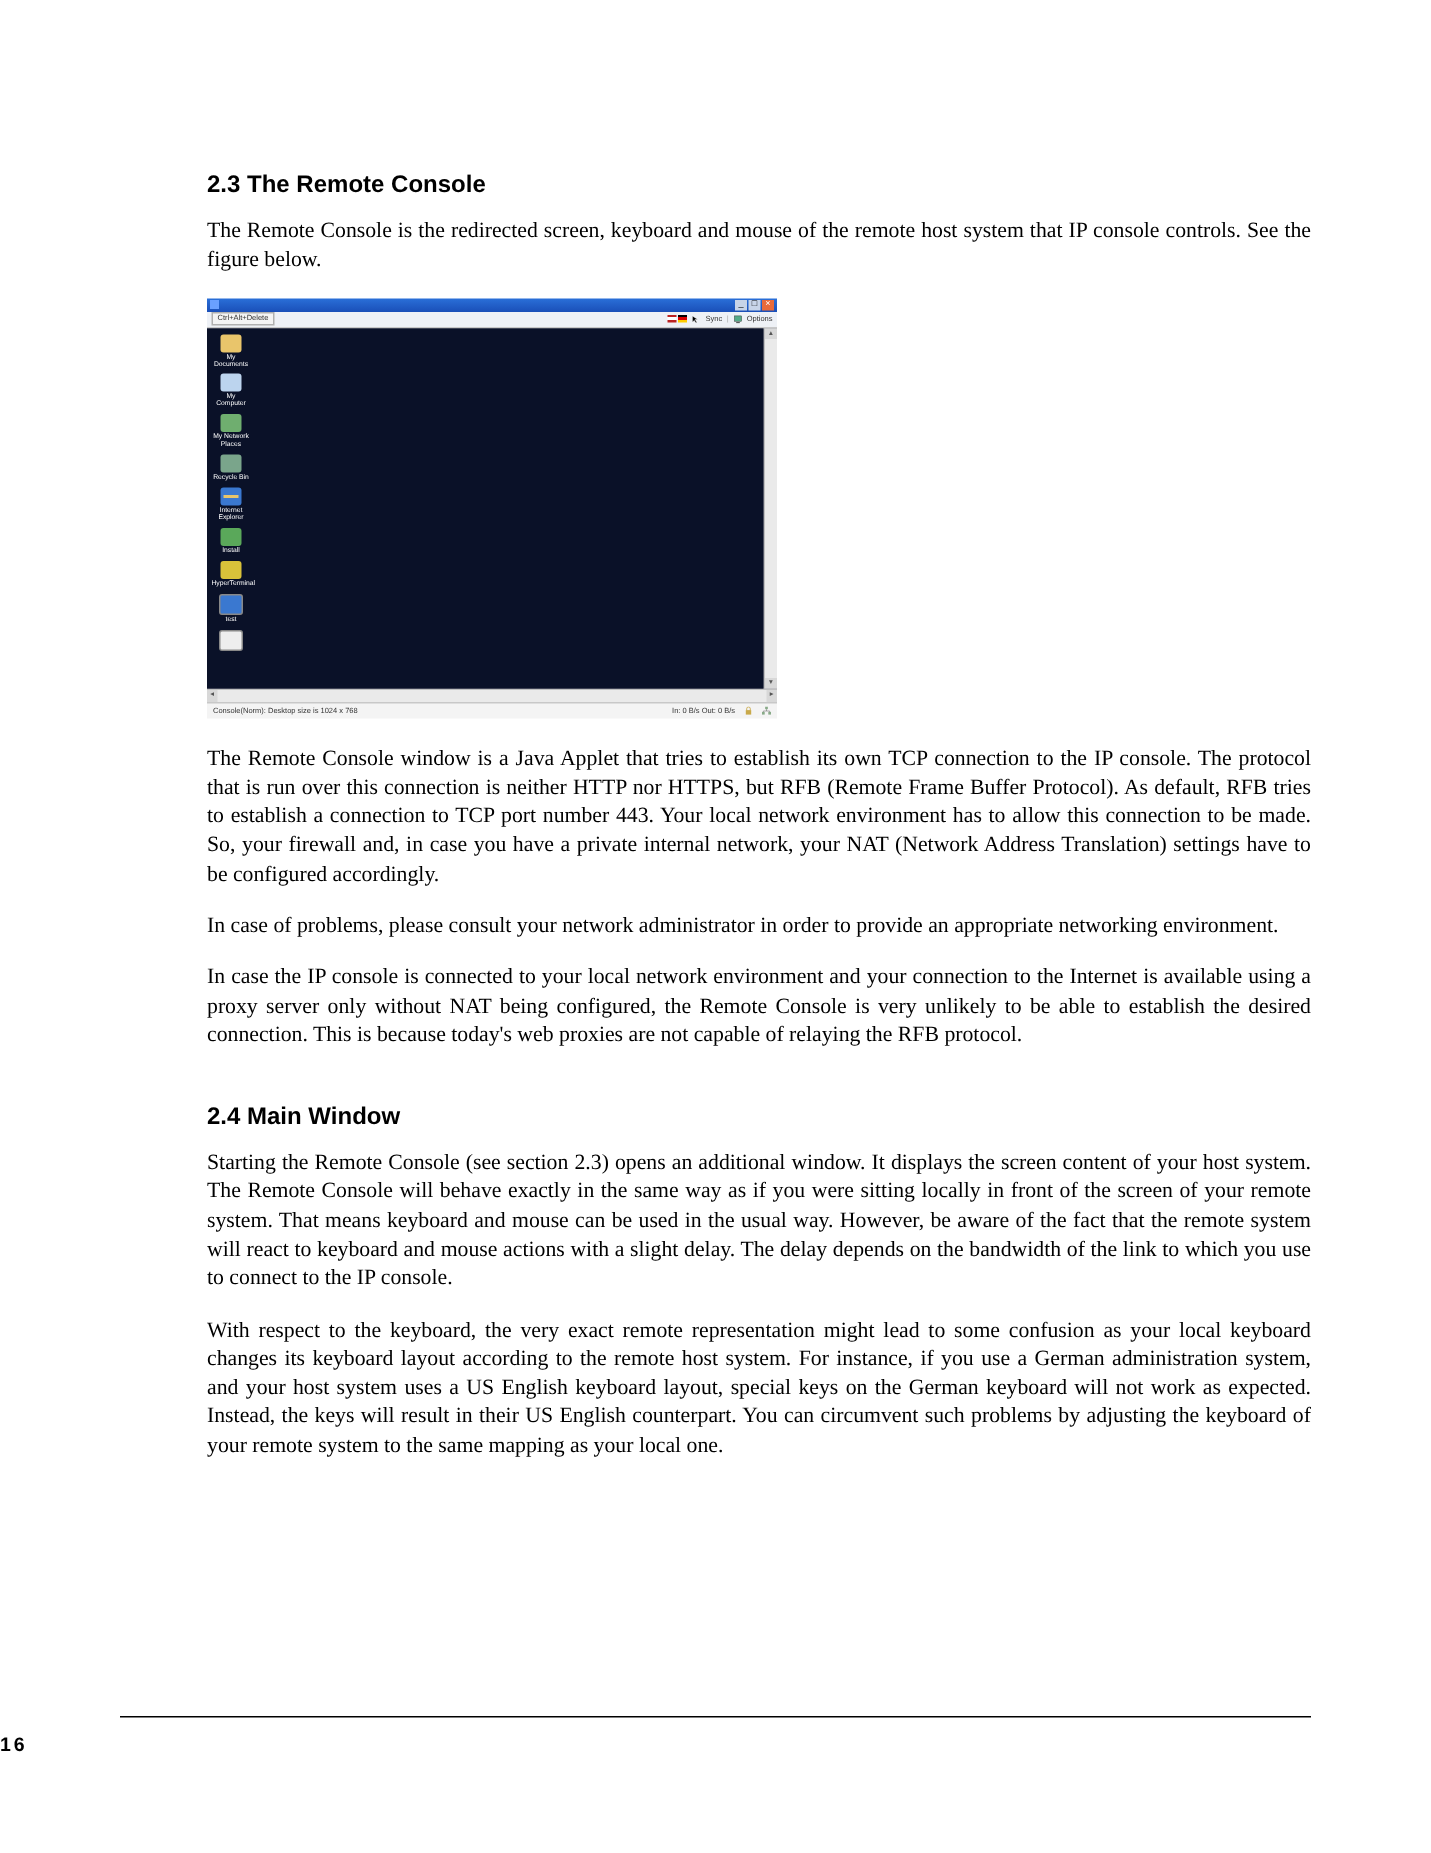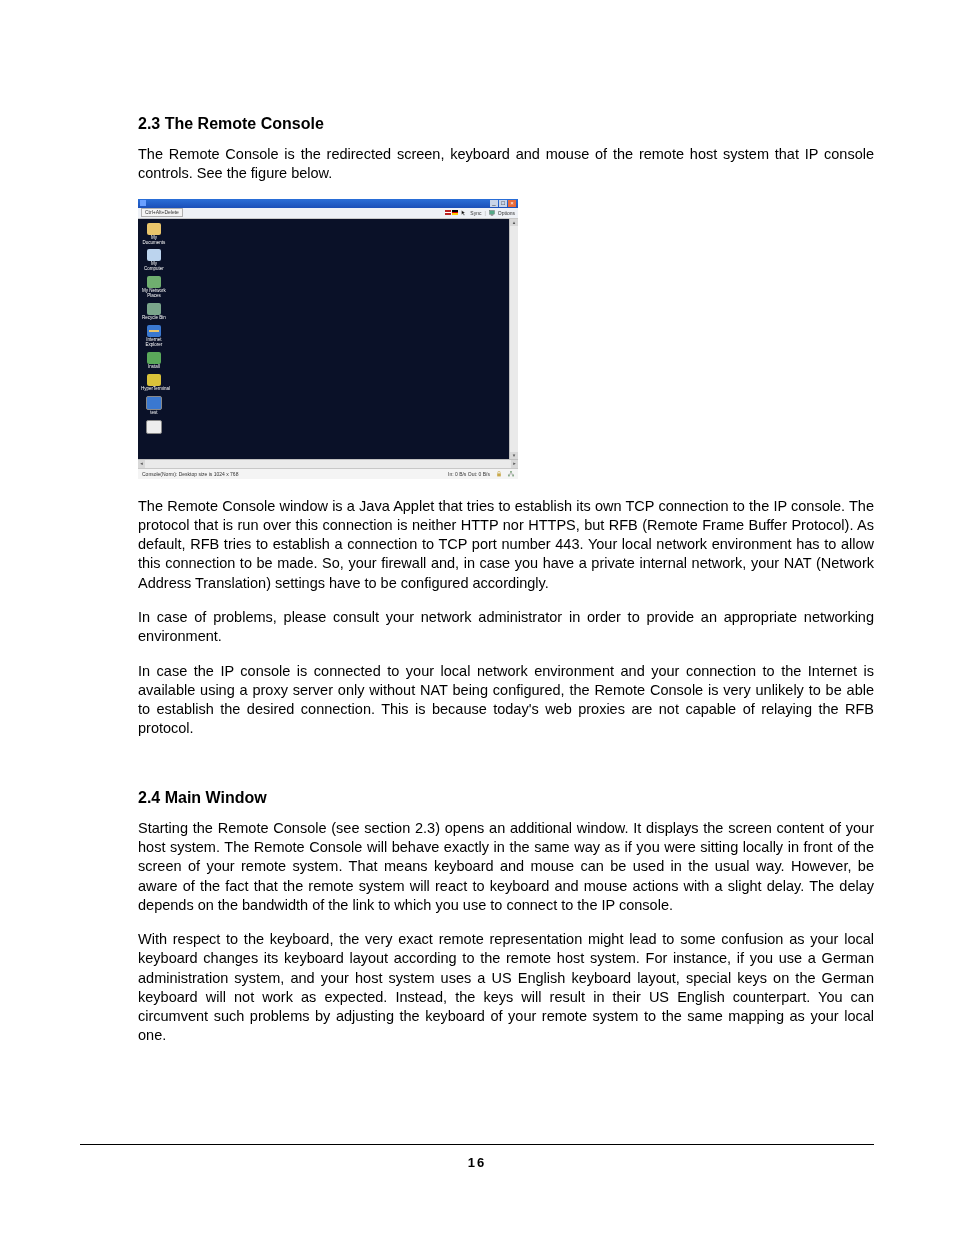--- a/index.html
+++ b/index.html
@@ -18,20 +18,21 @@
   h3 {
     font-size: 16px;
     font-weight: bold;
     margin: 0 0 12px 0;
   }
   p {
     font-size: 14.5px;
     line-height: 1.33;
     margin: 0 0 15px 0;
     text-align: justify;
+    font-family: Liberation Serif, serif;
   }
   .figure {
     width: 380px;
     margin: 10px 0 18px 0;
   }
   .fig-titlebar {
     height: 9px;
     background: linear-gradient(#2a6fd8, #1a4fb8);
     display: flex;
     justify-content: space-between;
@@ -137,26 +138,26 @@
     position: absolute;
     left: 80px; right: 80px;
     bottom: 90px;
     border-top: 1.5px solid #000;
   }
   .page-num {
     position: absolute;
     bottom: 65px;
     width: 100%;
     left: 0;
-    text-align: center;
+    text-align: left;
     font-size: 13px;
     font-weight: bold;
     letter-spacing: 2px;
   }
-  .sec24 { margin-top: 50px; }
+  .sec24 { margin-top: 36px; }
 </style>
 </head>
 <body>
 
 <div class="page">
 
   <h3>2.3 The Remote Console</h3>
   <p>The Remote Console is the redirected screen, keyboard and mouse of the remote host system that IP console controls. See the figure below.</p>
 
   <div class="figure">

